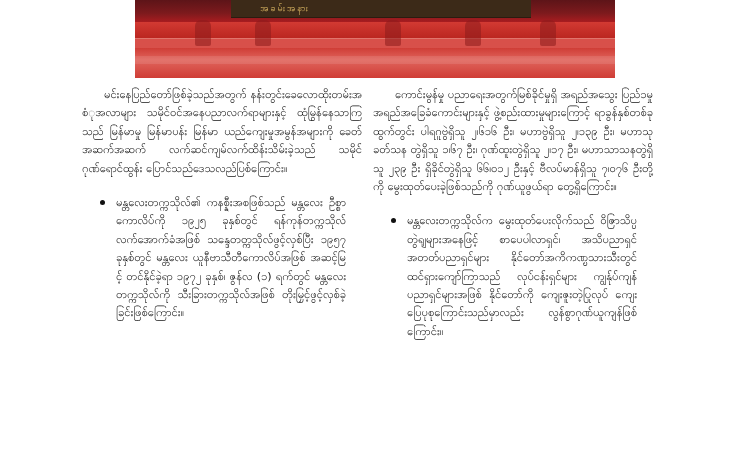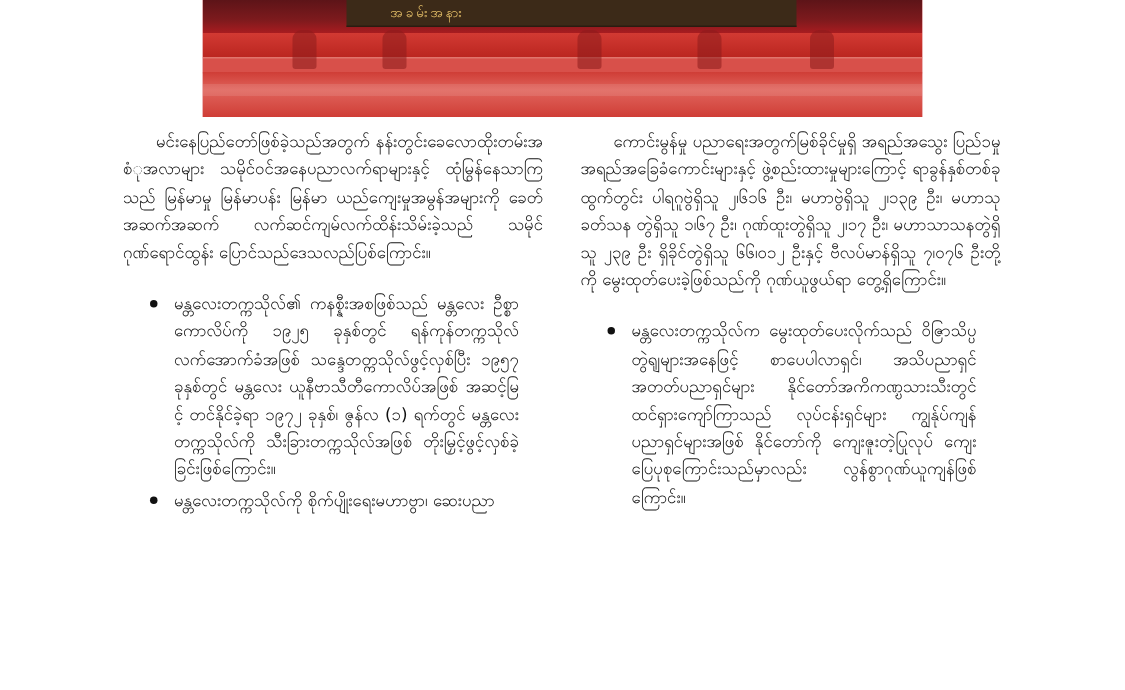--- a/index.html
+++ b/index.html
@@ -95,21 +95,21 @@
     opacity: 0.55;
   }
   
   .columns {
     position: absolute;
     left: 82px;
     top: 86px;
     width: 586px;
     height: 374px;
     display: flex;
-    gap: 25px;
+    gap: 11px;
   }
   .col {
     width: 280px;
     font-size: 11.2px;
     line-height: 18.4px;
     color: #111111;
     text-align: justify;
   }
   p.para {
     margin: 0 0 2px 0;
@@ -165,21 +165,20 @@
 
     <div class="col">
       <p class="para">မင်းနေပြည်တော်ဖြစ်ခဲ့သည်အတွက်   နန်းတွင်းခေလောထိုးတမ်းအစံုအလာများ သမိုင်ဝင်အနေပညာလက်ရာများနှင့် ထုံမြွန်နေသာကြသည် မြန်မာမှု မြန်မာပန်း မြန်မာ ယည်ကျေးမှုအမွန်အများကို  ခေတ်အဆက်အဆက် လက်ဆင်ကျမ်လက်ထိန်းသိမ်းခဲ့သည် သမိုင်ဂုဏ်ရောင်ထွန်း ပြောင်သည်ဒေသလည်ပြစ်ကြောင်း။</p>
       <ul class="bullets">
         <li>
           <span class="dot"></span>
           <span>မန္တလေးတက္ကသိုလ်၏ ကနစ္နီးအစဖြစ်သည် မန္တလေး ဦစ္စာကောလိပ်ကို ၁၉၂၅ ခုနှစ်တွင် ရန်ကုန်တက္ကသိုလ် လက်အောက်ခံအဖြစ် သန္ဒေတတ္ကသိုလ်ဖွင့်လှစ်ပြီး ၁၉၅၇ ခုနှစ်တွင် မန္တလေး ယူနီဗာသီတီကောလိပ်အဖြစ် အဆင့်မြင့် တင်နိုင်ခဲ့ရာ ၁၉၇၂ ခုနှစ်၊ ဇွန်လ (၁) ရက်တွင် မန္တလေး တက္ကသိုလ်ကို သီးခြားတက္ကသိုလ်အဖြစ် တိုးမြှင့်ဖွင့်လှစ်ခဲ့ခြင်းဖြစ်ကြောင်း။</span>
         </li>
         <li class="clip-last">
           <span class="dot"></span>
-          <span>မန္တလေးတက္ကသိုလ်ကို စိုက်ပျိုးရေးမဟာဗွာ၊ ဆေးပညာ</span>
         </li>
       </ul>
     </div>
 
     <div class="col">
       <p class="para">ကောင်းမွန်မှု ပညာရေးအတွက်မြစ်ခိုင်မှုရှိ အရည်အသွေး ပြည်၁မှု အရည်အခြေခံကောင်းများနှင့် ဖွဲ့စည်းထားမှုများကြောင့် ရာခွန်နှစ်တစ်ခုထွက်တွင်း ပါရဂူဗွဲရှိသူ ၂၊၆၁၆ ဦး၊ မဟာဗွဲရှိသူ ၂၊၁၃၉ ဦး၊ မဟာသုခတ်သန တွဲရှိသူ ၁၊၆၇ ဦး၊ ဂုဏ်ထူးတွဲရှိသူ ၂၊၁၇ ဦး၊ မဟာသာသနတွဲရှိသူ ၂၃၉ ဦး ရှိခိုင်တွဲရှိသူ ၆၆၊၀၁၂ ဦးနှင့် ဗီလပ်မာန်ရှိသူ ၇၊၀၇၆ ဦးတို့ကို မွေးထုတ်ပေးခဲ့ဖြစ်သည်ကို ဂုဏ်ယူဖွယ်ရာ တွေ့ရှိကြောင်း။</p>
       <ul class="bullets">
         <li>
           <span class="dot"></span>
           <span>မန္တလေးတက္ကသိုလ်က မွေးထုတ်ပေးလိုက်သည် ဝိဇြာသိပ္ပတွဲရျများအနေဖြင့် စာပေပါလာရှင်၊ အသိပညာရှင် အတတ်ပညာရှင်များ နိုင်တော်အကိကဏ္ဎသားသီးတွင် ထင်ရှားကျော်ကြာသည် လုပ်ငန်းရှင်များ ကျွန်ုပ်ကျန် ပညာရှင်များအဖြစ် နိုင်တော်ကို ကျေးဇူးတဲ့ပြုလုပ် ကျေးပြေပုစုကြောင်းသည်မှာလည်း လွန်စွာဂုဏ်ယူကျန်ဖြစ် ကြောင်း။</span>

